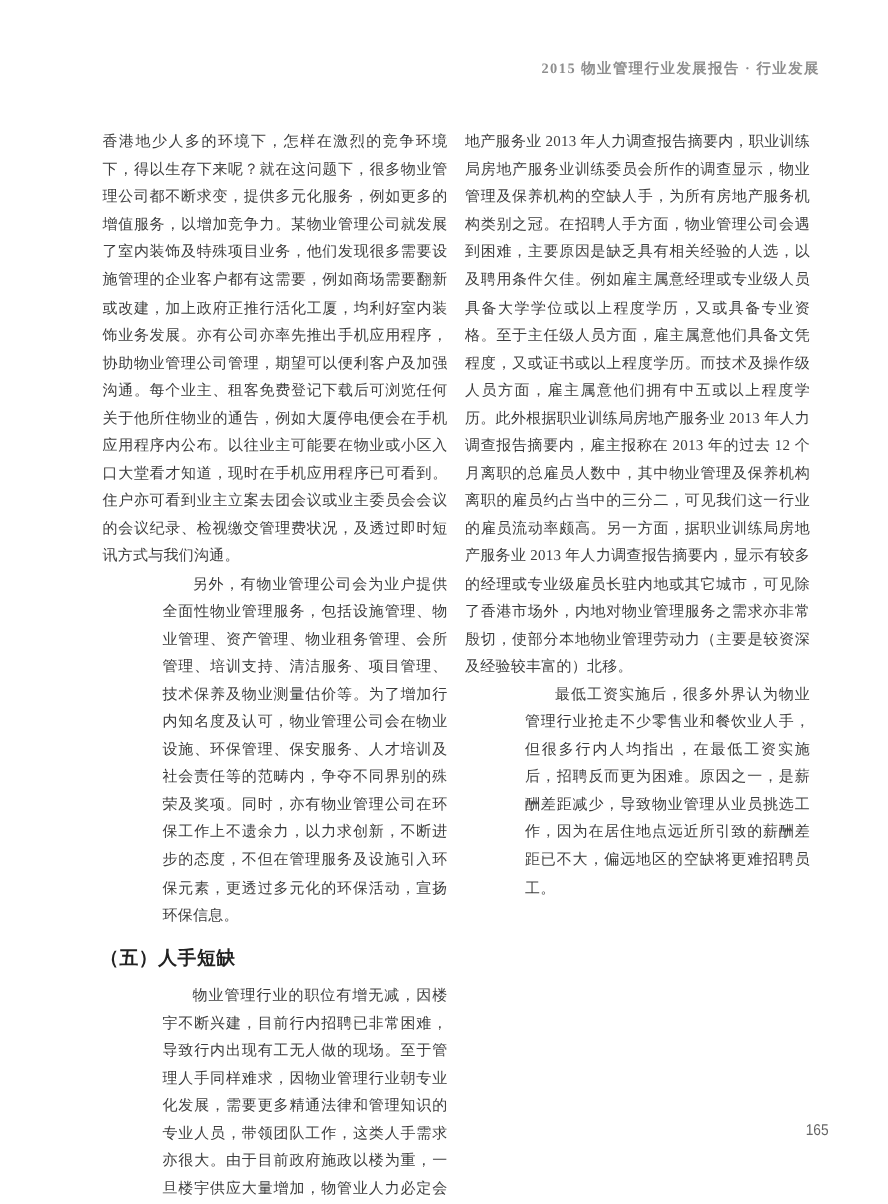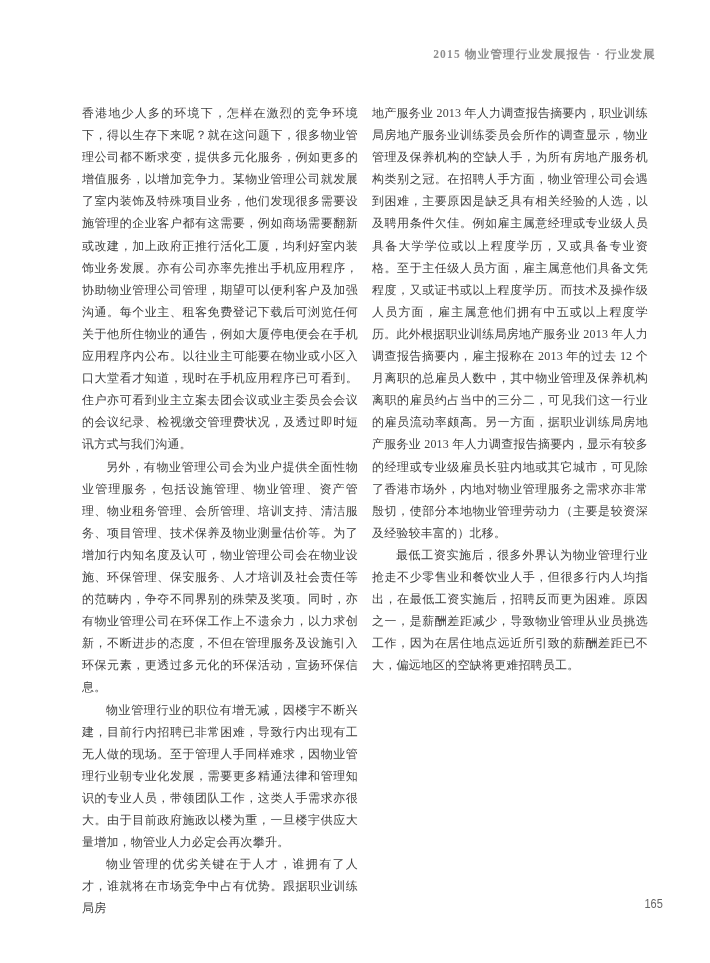--- a/index.html
+++ b/index.html
@@ -39,20 +39,21 @@
   .body-para {
     margin: 0;
     font-size: 12px;
     line-height: 22.1px;
     color: #3e3e3e;
     text-align: justify;
     letter-spacing: 0.2px;
   }
   .indent {
     text-indent: 2em;
+    margin-left: 48px;
   }
   .section-heading {
     font-family: "Liberation Sans", "DejaVu Sans", sans-serif;
     font-size: 15px;
     font-weight: bold;
     color: #222222;
     letter-spacing: 0.5px;
     margin: 14px 0 9px -2px;
   }
   .page-number {
@@ -71,20 +72,21 @@
 
 <div class="page">
 
   <div class="running-header">2015 物业管理行业发展报告 · 行业发展</div>
 
   <div class="columns">
 
     <div class="col">
       <p class="body-para">香港地少人多的环境下，怎样在激烈的竞争环境下，得以生存下来呢？就在这问题下，很多物业管理公司都不断求变，提供多元化服务，例如更多的增值服务，以增加竞争力。某物业管理公司就发展了室内装饰及特殊项目业务，他们发现很多需要设施管理的企业客户都有这需要，例如商场需要翻新或改建，加上政府正推行活化工厦，均利好室内装饰业务发展。亦有公司亦率先推出手机应用程序，协助物业管理公司管理，期望可以便利客户及加强沟通。每个业主、租客免费登记下载后可浏览任何关于他所住物业的通告，例如大厦停电便会在手机应用程序内公布。以往业主可能要在物业或小区入口大堂看才知道，现时在手机应用程序已可看到。住户亦可看到业主立案去团会议或业主委员会会议的会议纪录、检视缴交管理费状况，及透过即时短讯方式与我们沟通。</p>
       <p class="body-para indent">另外，有物业管理公司会为业户提供全面性物业管理服务，包括设施管理、物业管理、资产管理、物业租务管理、会所管理、培训支持、清洁服务、项目管理、技术保养及物业测量估价等。为了增加行内知名度及认可，物业管理公司会在物业设施、环保管理、保安服务、人才培训及社会责任等的范畴内，争夺不同界别的殊荣及奖项。同时，亦有物业管理公司在环保工作上不遗余力，以力求创新，不断进步的态度，不但在管理服务及设施引入环保元素，更透过多元化的环保活动，宣扬环保信息。</p>
+      <h2 class="section-heading">（五）人手短缺</h2>
       <p class="body-para indent">物业管理行业的职位有增无减，因楼宇不断兴建，目前行内招聘已非常困难，导致行内出现有工无人做的现场。至于管理人手同样难求，因物业管理行业朝专业化发展，需要更多精通法律和管理知识的专业人员，带领团队工作，这类人手需求亦很大。由于目前政府施政以楼为重，一旦楼宇供应大量增加，物管业人力必定会再次攀升。</p>
       <p class="body-para indent">物业管理的优劣关键在于人才，谁拥有了人才，谁就将在市场竞争中占有优势。跟据职业训练局房</p>
     </div>
 
     <div class="col">
       <p class="body-para">地产服务业 2013 年人力调查报告摘要内，职业训练局房地产服务业训练委员会所作的调查显示，物业管理及保养机构的空缺人手，为所有房地产服务机构类别之冠。在招聘人手方面，物业管理公司会遇到困难，主要原因是缺乏具有相关经验的人选，以及聘用条件欠佳。例如雇主属意经理或专业级人员具备大学学位或以上程度学历，又或具备专业资格。至于主任级人员方面，雇主属意他们具备文凭程度，又或证书或以上程度学历。而技术及操作级人员方面，雇主属意他们拥有中五或以上程度学历。此外根据职业训练局房地产服务业 2013 年人力调查报告摘要内，雇主报称在 2013 年的过去 12 个月离职的总雇员人数中，其中物业管理及保养机构离职的雇员约占当中的三分二，可见我们这一行业的雇员流动率颇高。另一方面，据职业训练局房地产服务业 2013 年人力调查报告摘要内，显示有较多的经理或专业级雇员长驻内地或其它城市，可见除了香港市场外，内地对物业管理服务之需求亦非常殷切，使部分本地物业管理劳动力（主要是较资深及经验较丰富的）北移。</p>
       <p class="body-para indent">最低工资实施后，很多外界认为物业管理行业抢走不少零售业和餐饮业人手，但很多行内人均指出，在最低工资实施后，招聘反而更为困难。原因之一，是薪酬差距减少，导致物业管理从业员挑选工作，因为在居住地点远近所引致的薪酬差距已不大，偏远地区的空缺将更难招聘员工。</p>
     </div>
 
   </div>

